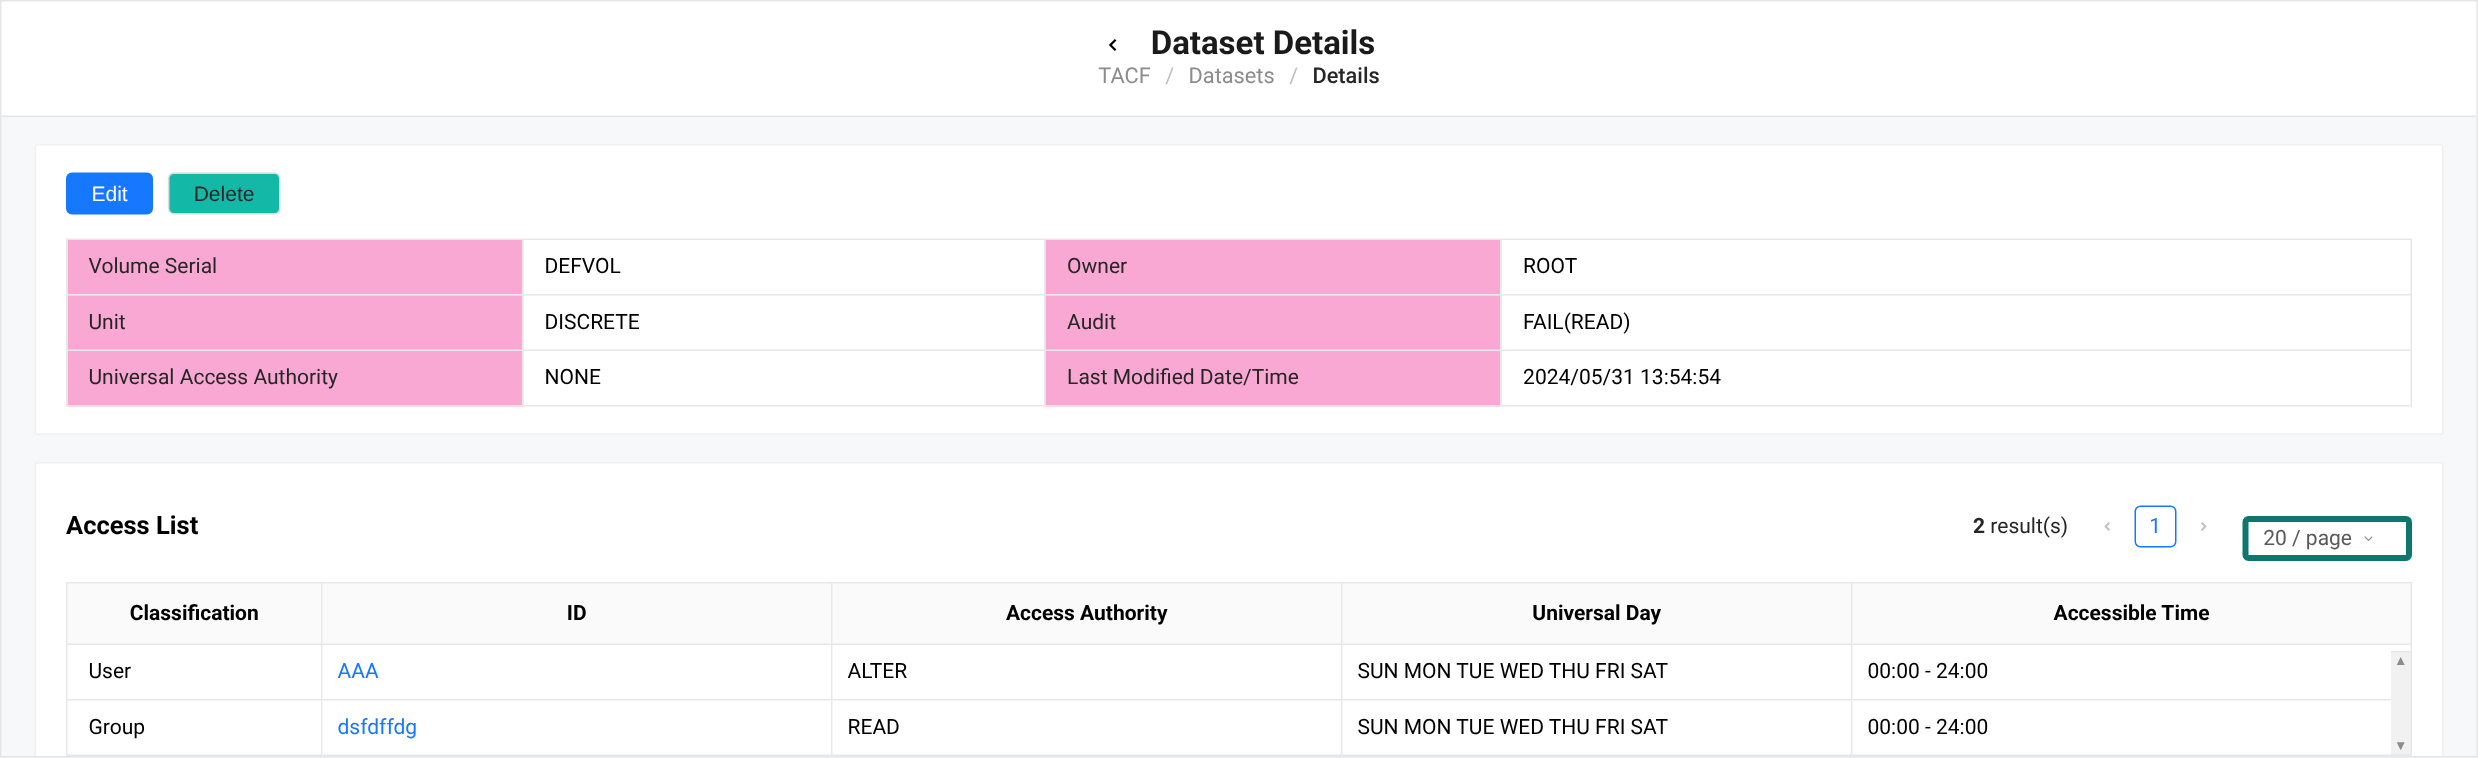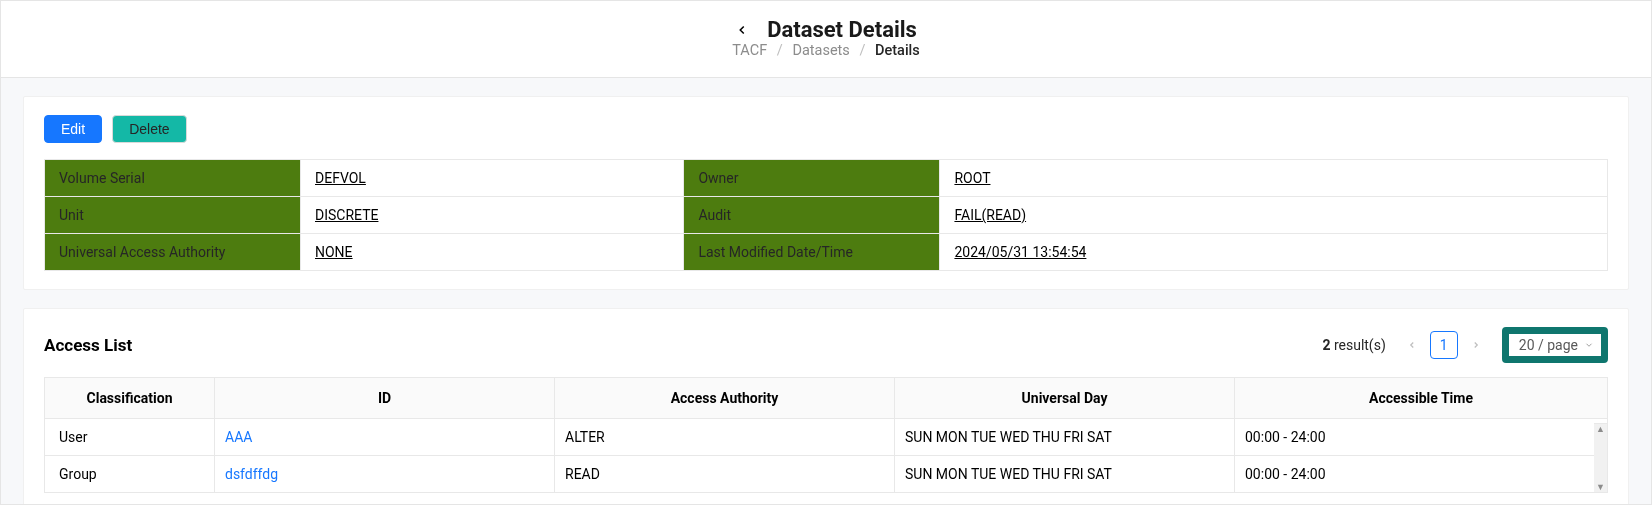--- a/index.html
+++ b/index.html
@@ -84,28 +84,27 @@
     margin: 0 20px;
     border: 1px solid #e8e8e8;
     border-collapse: collapse;
   }
   .details-table td {
     border: 1px solid #e8e8e8;
     padding: 10px 14px;
     vertical-align: middle;
   }
   .details-table .lbl {
-    background: #4d7c0f;
-    width: 256px;
+    background: #f9a8d4;
+    width: 304px;
     font-weight: 400;
     color: #262626;
   }
   .details-table .val {
     background: #fff;
-    text-decoration: underline;
   }
 
   .access-header {
     display: flex;
     justify-content: space-between;
     align-items: center;
     padding: 0 20px 14px 20px;
   }
   .access-title { font-size: 17px; font-weight: 700; }
   .access-controls {
@@ -129,27 +128,28 @@
     min-width: 28px; height: 28px;
     display: inline-flex; align-items: center; justify-content: center;
     border: 1px solid #1677ff;
     color: #1677ff;
     border-radius: 4px;
     cursor: pointer;
     font-size: 14px;
   }
   .page-size {
     display: inline-flex; align-items: center;
-    border: 7px solid #0f766e;
+    border: 4px solid #0f766e;
     border-radius: 4px;
-    padding: 3px 7px 3px 10px;
+    padding: 3px 20px 3px 10px;
     gap: 6px;
     cursor: pointer;
     color: #595959;
     font-size: 14px;
+    margin-top: 17px;
   }
   .page-size svg { width: 10px; height: 10px; color: #8c8c8c; }
 
   .access-table-wrap {
     padding: 0 20px;
     position: relative;
   }
   .access-table {
     width: 100%;
     border-collapse: collapse;

